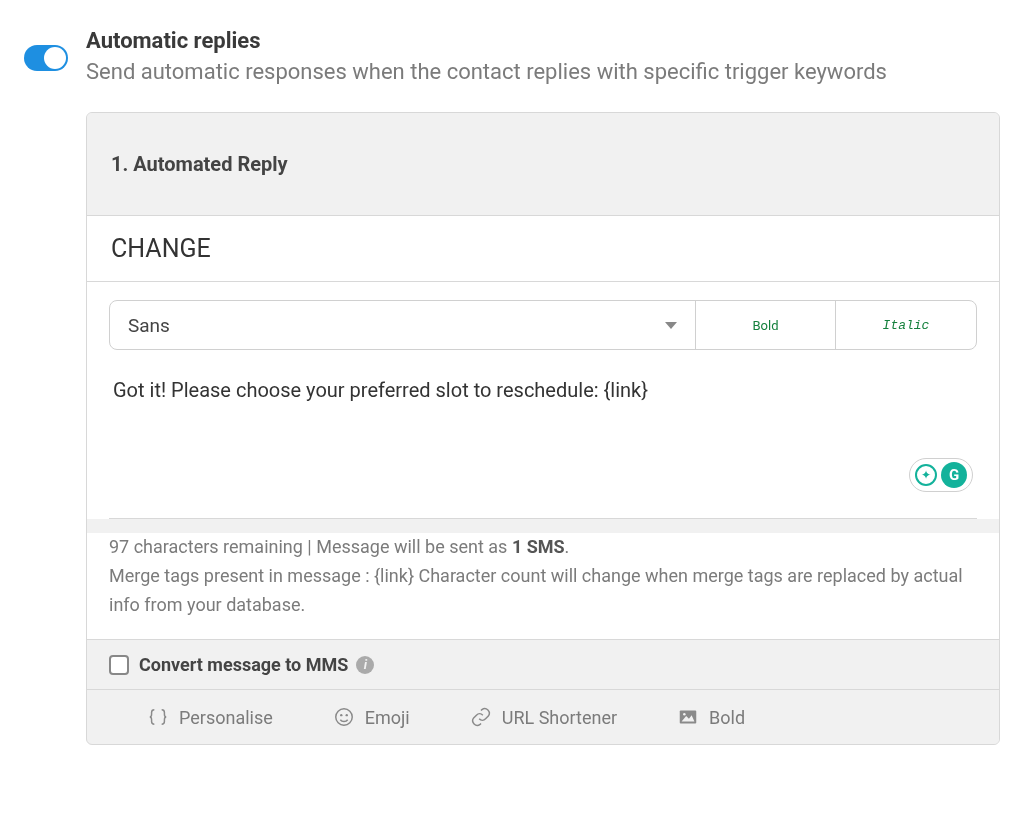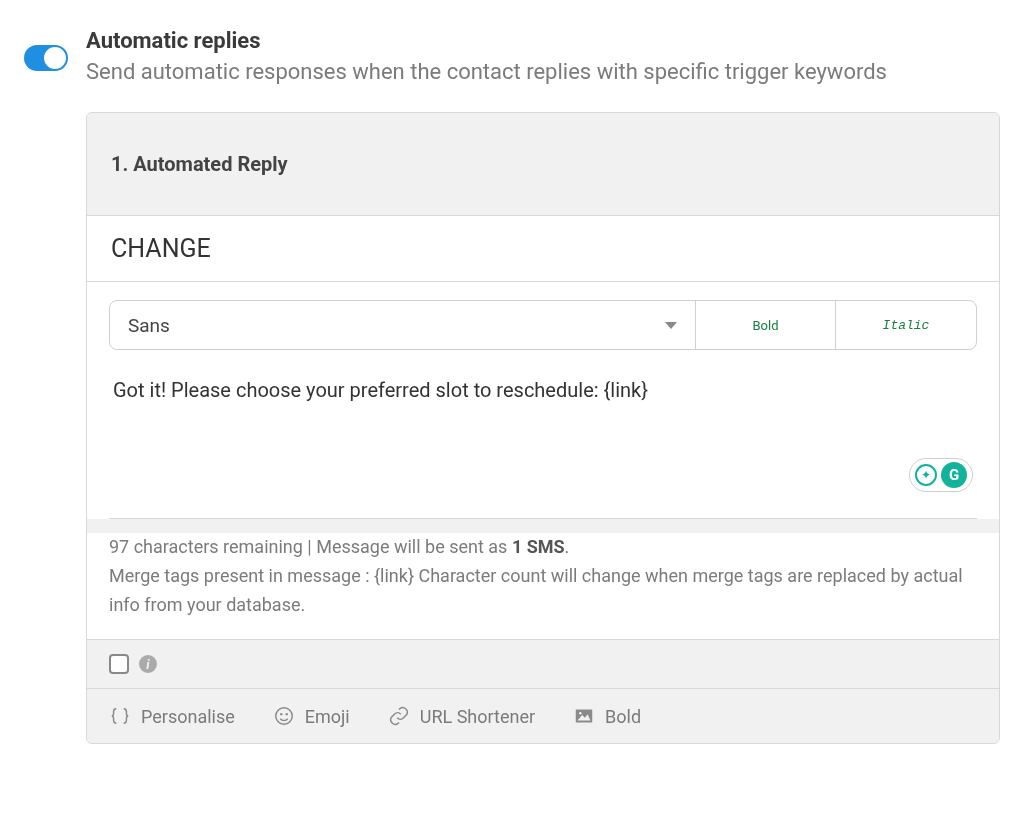--- a/index.html
+++ b/index.html
@@ -116,22 +116,22 @@
     background: #fff; cursor: pointer;
   }
   .mms-label { font-size: 18px; font-weight: 700; color: #444; display:flex; align-items:center; gap:8px;}
   .info-icon {
     width: 18px; height: 18px; border-radius: 50%; background: #aaa;
     color: #f1f1f1; font-size: 13px; font-weight:700;
     display:flex; align-items:center; justify-content:center; font-style: italic;
   }
   .actions {
     background: #f1f1f1;
-    padding: 16px 22px;
-    display: flex; gap: 38px;
+    padding: 16px 28px;
+    display: flex; gap: 60px; margin-left: 32px;
   }
   .action {
     display: flex; align-items: center; gap: 10px;
     color: #7b7b7b; font-size: 18px; cursor: pointer;
   }
   .action svg { width: 22px; height: 22px; }
   .icon-stroke { stroke: #8a8a8a; stroke-width: 1.6; fill: none; }
   .icon-fill { fill: #8a8a8a; }
 </style>
 </head>
@@ -174,20 +174,21 @@
   </div>
 
   <div class="meta">
     <span>97 characters remaining</span><span> | </span><span>Message will be sent as </span><b>1 SMS</b><span>.</span><br>
     <span>Merge tags present in message : {link} Character count will change when merge tags are replaced by actual info from your database.</span>
   </div>
 
   <div class="mms-row">
     <div class="checkbox"></div>
     <div class="mms-label">
+      <span>Convert message to MMS</span>
       <span class="info-icon">i</span>
     </div>
   </div>
 
   <div class="actions">
     <div class="action">
       <svg viewBox="0 0 24 24">
           <path class="icon-stroke" d="M8 4c-2 0-3 1-3 3v2c0 2-1 3-2 3 1 0 2 1 2 3v2c0 2 1 3 3 3M16 4c2 0 3 1 3 3v2c0 2 1 3 2 3-1 0-2 1-2 3v2c0 2-1 3-3 3"></path>
         </svg>
       <span>Personalise</span>

